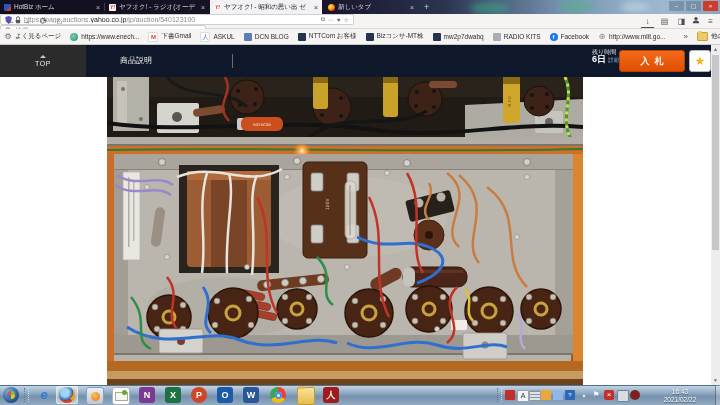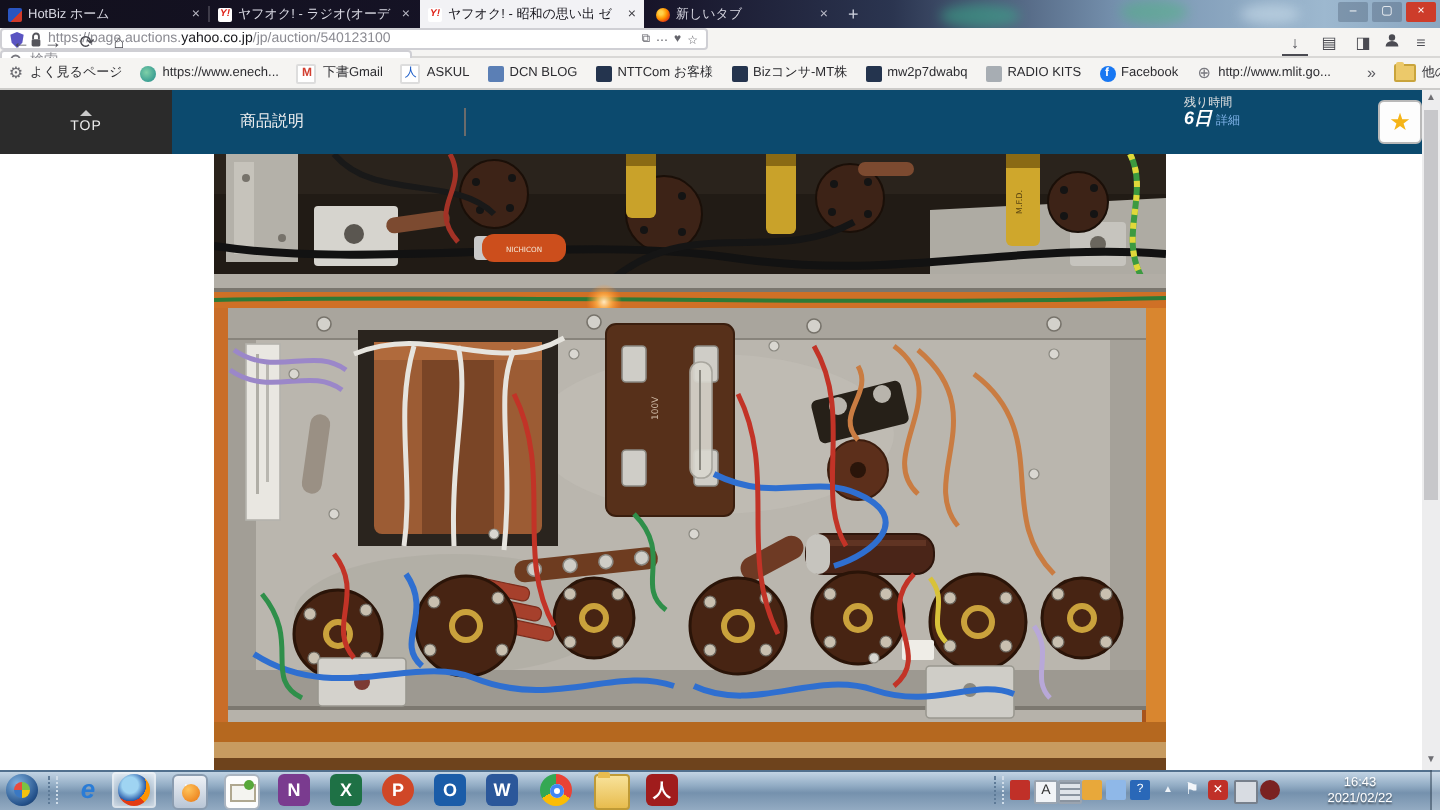--- a/index.html
+++ b/index.html
@@ -63,29 +63,29 @@
   .bk-gray{background:#a7adb3;}
   .bk-fb{border-radius:50%;background:#1877f2;} .bk-fb::before{content:"f";color:#fff;font-weight:bold;}
   .bk-globe{color:#7a7a80;} .bk-globe::before{content:"⊕";font-size:8px;}
   .bk-folder{width:9px;height:7px;background:#ecc96a;border:.5px solid #c9a43c;border-radius:1px;position:relative;}
   .bk-folder::after{content:"";position:absolute;left:0;top:-2px;width:4px;height:2px;background:#ecc96a;border-radius:1px 1px 0 0;}
   #bm-spacer{flex:1;}
   #bm-over{color:#5a5a60;font-size:8px;}
 
   
   #content{left:0;top:45px;width:720px;height:340px;background:#fff;}
-  #pghead{left:0;top:0;width:711px;height:32px;background:#0c4a6e;}
+  #pghead{left:0;top:0;width:711px;height:32px;background:#0f172a;}
   #topseg{left:0;top:0;width:86px;height:32px;background:#2b2b2b;display:flex;flex-direction:column;
           align-items:center;justify-content:center;gap:2px;}
   #topcaret{width:0;height:0;border-left:3px solid transparent;border-right:3px solid transparent;border-bottom:3px solid #c9c9c9;}
   #topseg span{color:#ededed;font-size:7px;letter-spacing:.5px;}
   .pgtab{position:absolute;top:0;height:32px;line-height:32px;color:#f0f0f0;font-size:8px;}
   #pgdiv{left:232px;top:9px;width:1px;height:14px;background:#6b6b6b;}
   #tleft{left:592px;top:4px;color:#e0e0e0;font-size:6px;line-height:7px;}
-  #tleft .big{font-size:9px;font-weight:bold;color:#fff;font-style:italic;}
+  #tleft .big{font-size:9px;font-weight:bold;color:#fff;}
   #tleft .lnk{color:#7fb2e8;font-size:6px;margin-left:2px;}
   #bidbtn{left:619px;top:5px;width:66px;height:22px;background:linear-gradient(#f36a1a,#e04e02);
           border:1px solid #b84400;border-radius:3px;box-sizing:border-box;color:#fff;font-size:9px;font-weight:bold;
           text-align:center;line-height:20px;letter-spacing:5px;text-indent:5px;}
   #starbox{left:689px;top:5px;width:22px;height:22px;background:#fdfdfd;border:1px solid #b9b9b9;border-radius:3px;
           box-sizing:border-box;text-align:center;}
   #starbox span{color:#f5b417;font-size:12px;line-height:20px;}
 
   
   #sbar{left:711px;top:0;width:9px;height:340px;background:#ededee;}
@@ -280,20 +280,21 @@
       <div id="topseg" class="abs">
         <i id="topcaret"></i>
         <span>TOP</span>
       </div>
       <span class="pgtab" style="left:120px;">商品説明</span>
       <div id="pgdiv" class="abs"></div>
       <div id="tleft" class="abs">
         <div>残り時間</div>
         <div><span class="big">6日</span><span class="lnk">詳細</span></div>
       </div>
+      <div id="bidbtn" class="abs">入札</div>
       <div id="starbox" class="abs">
         <span>★</span>
       </div>
     </div>
 
     <svg class="abs" style="left:107px;top:32px;" width="476" height="308" viewBox="0 0 476 308">
       <defs>
         <radialGradient id="flare" cx="50%" cy="50%" r="50%">
           <stop offset="0%" stop-color="#ffe9c0"></stop>
             <stop offset="40%" stop-color="#ffb04a" stop-opacity=".85"></stop>

